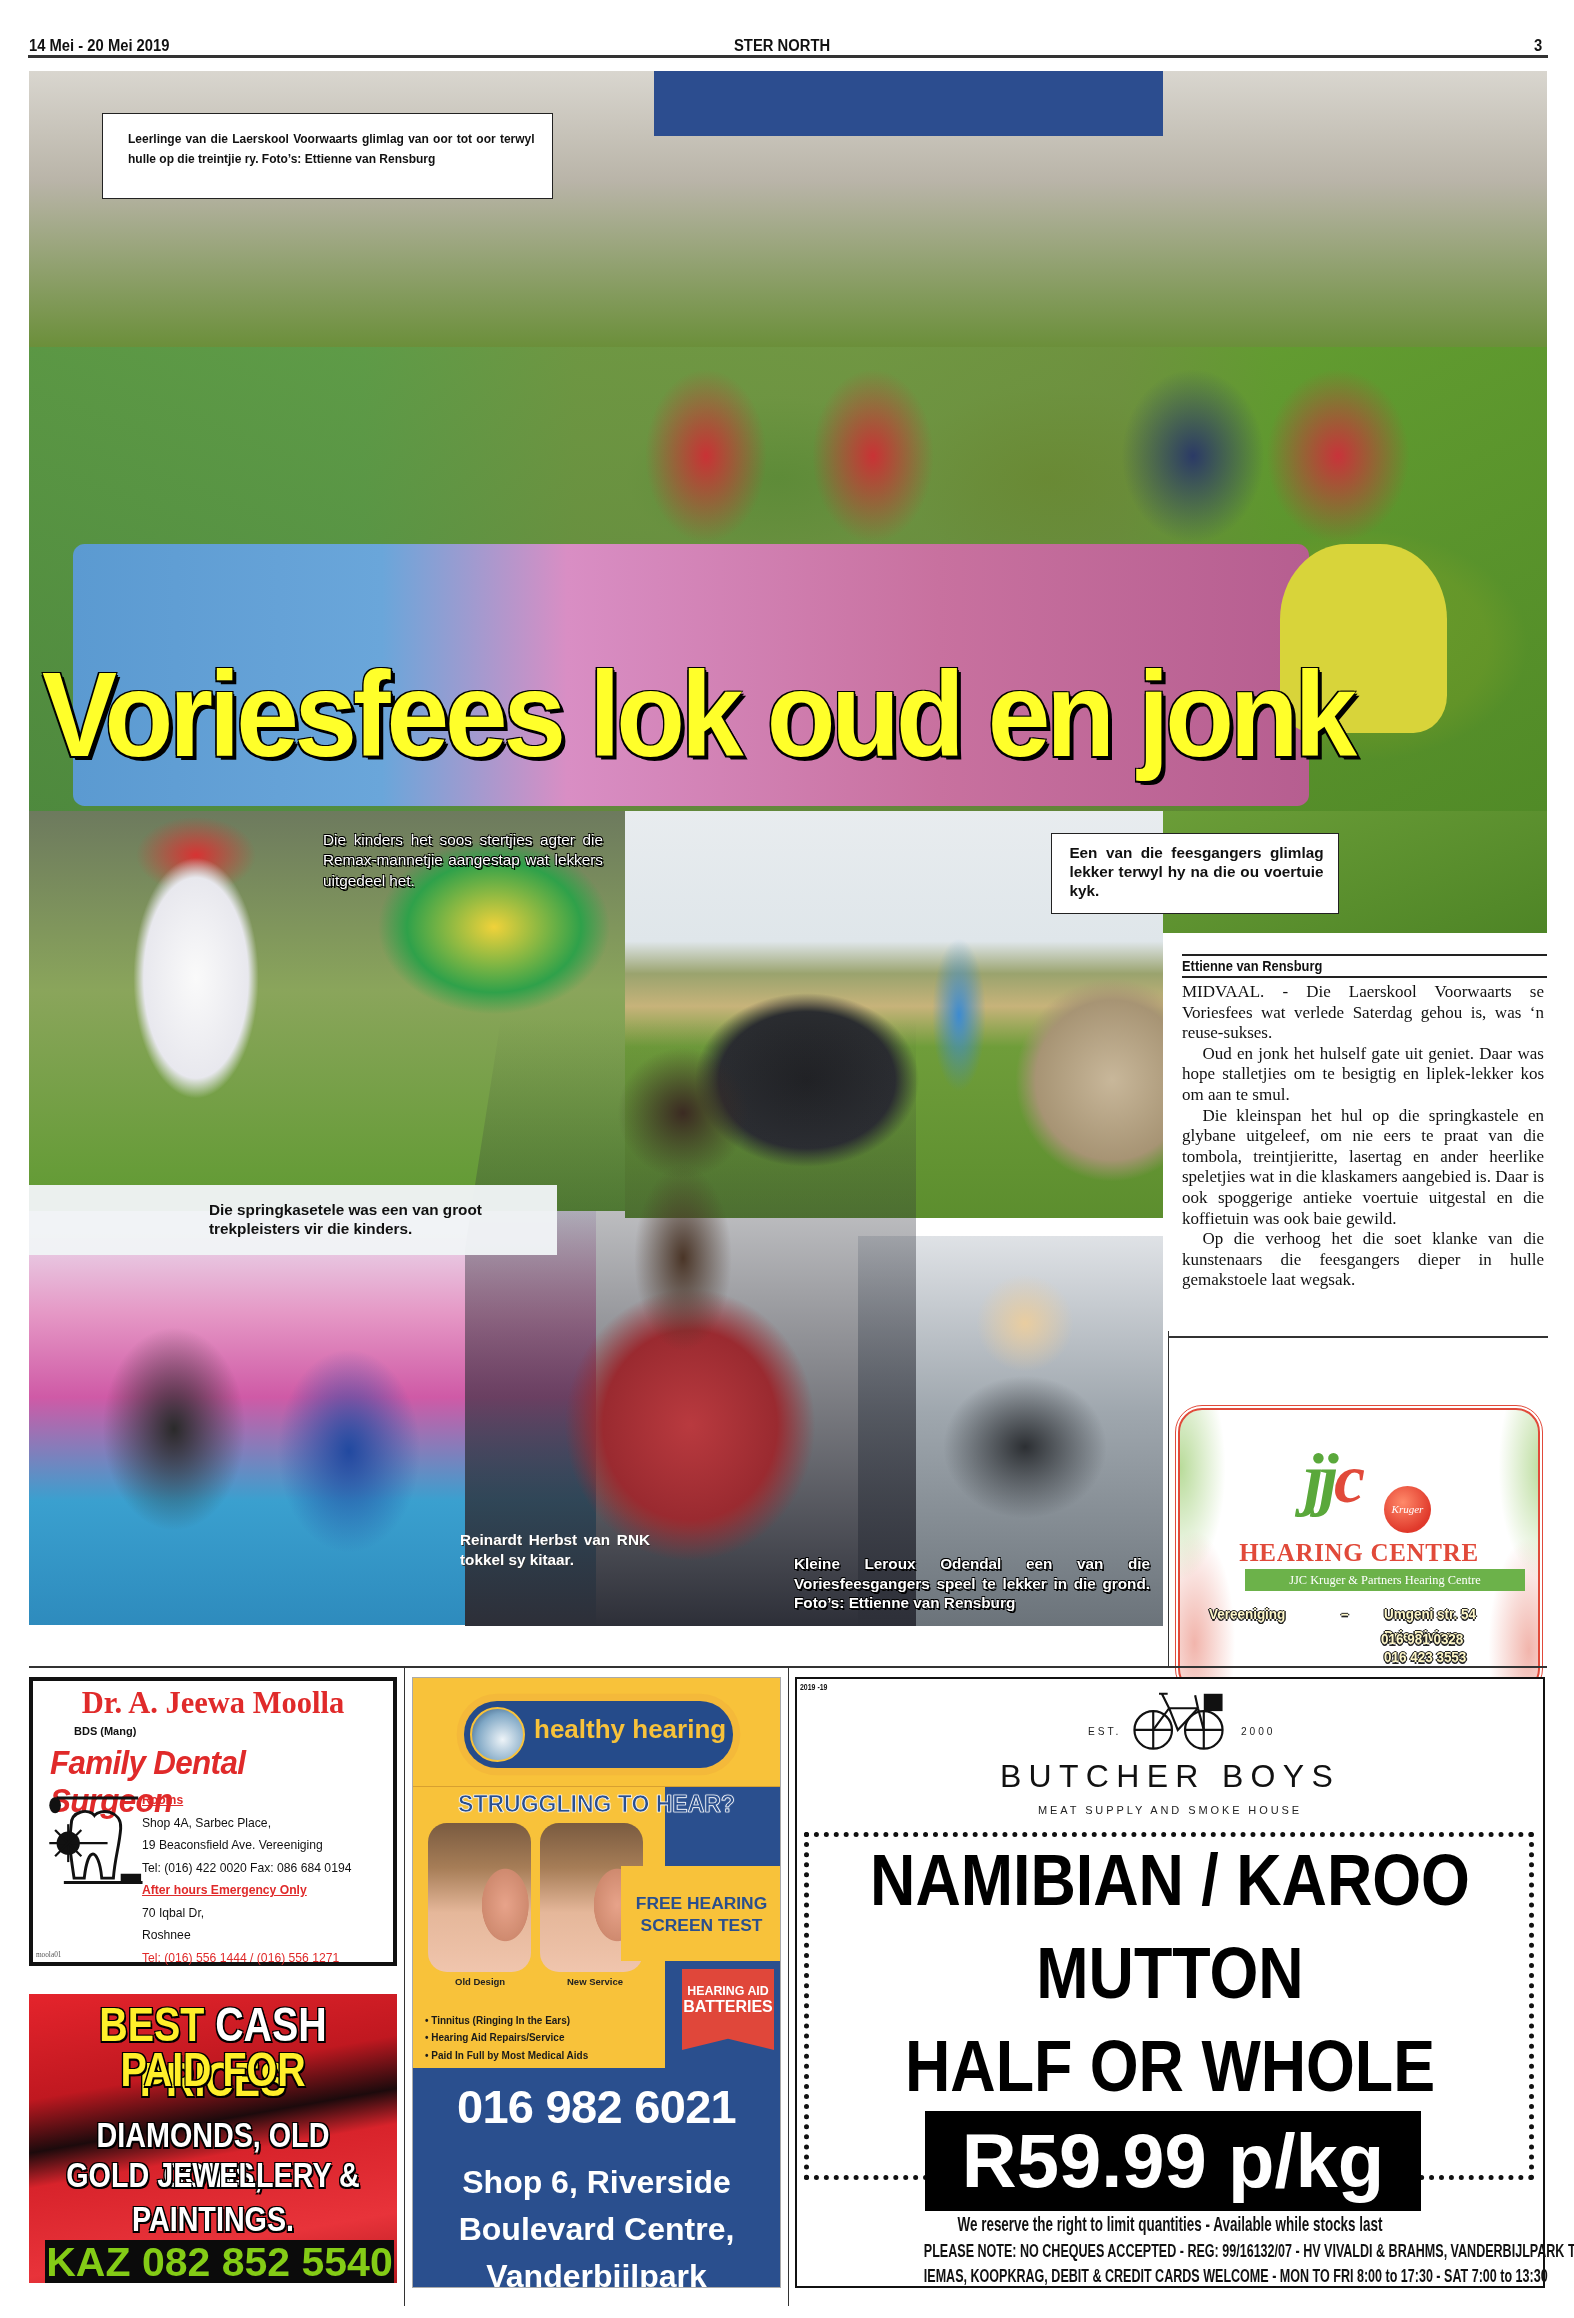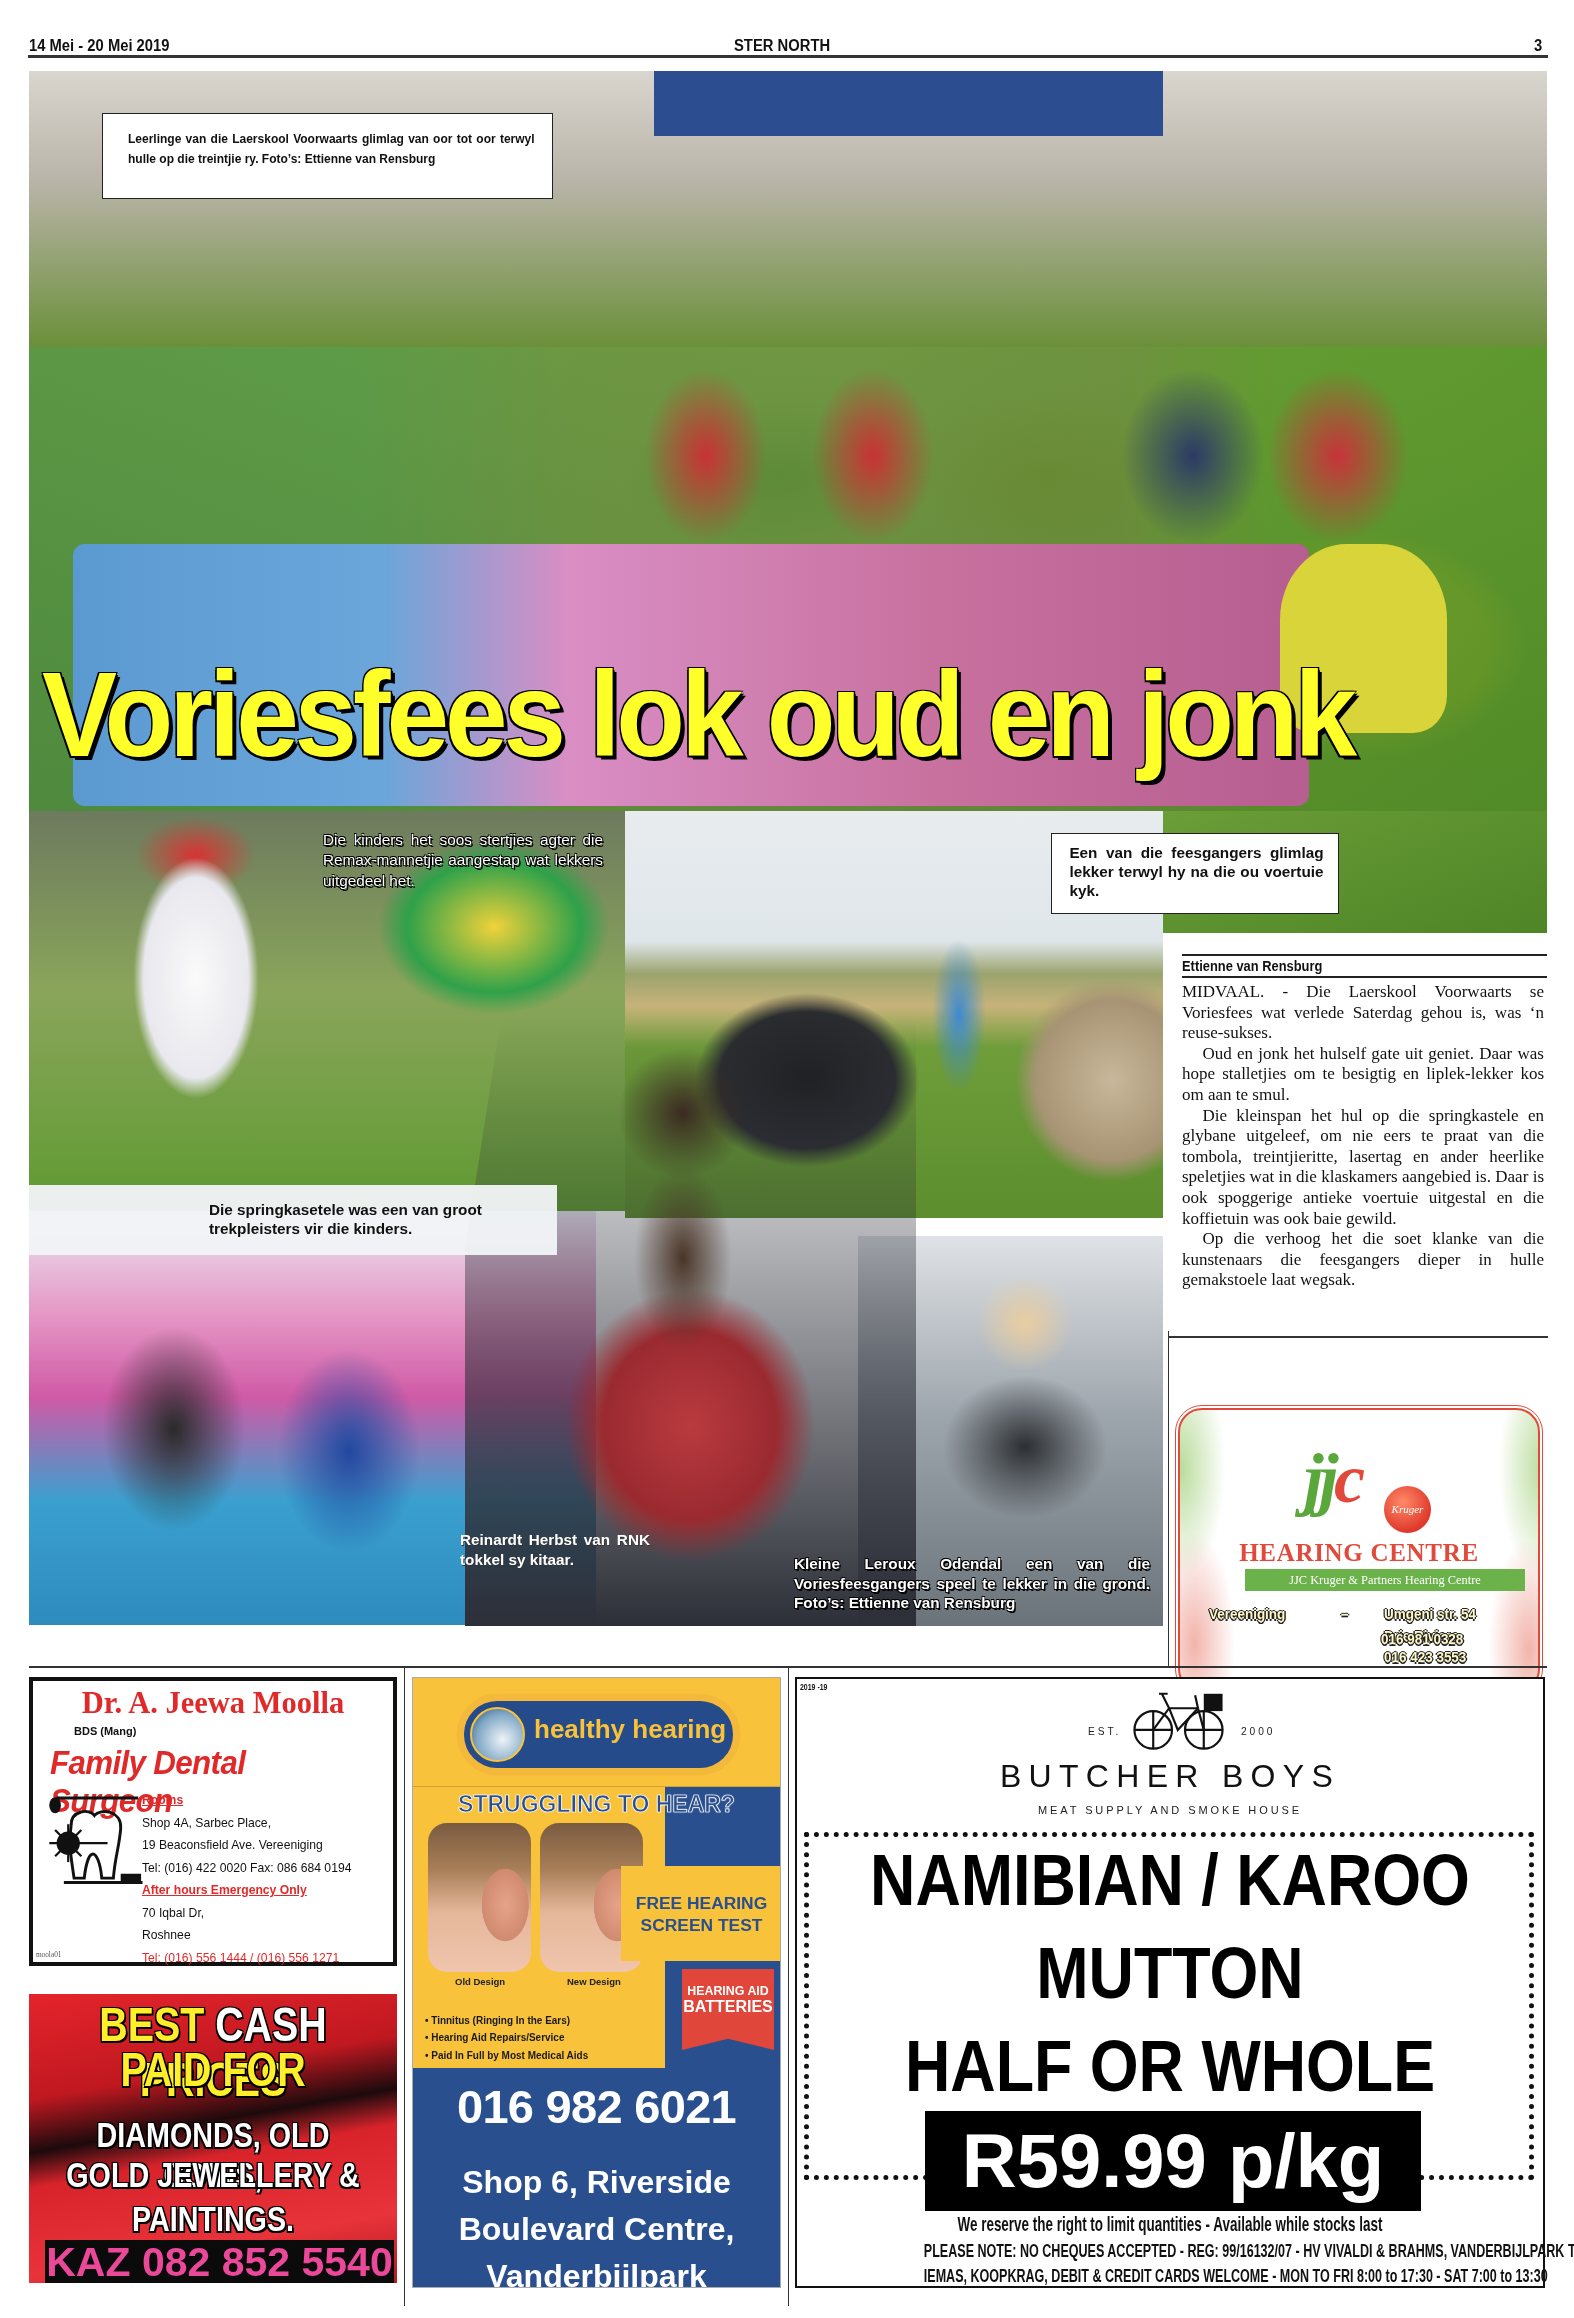--- a/index.html
+++ b/index.html
@@ -98,21 +98,21 @@
   .dentist .red { color:#e02a2a; }
   .dentist .u { text-decoration: underline; font-weight:bold; }
   .dentist .code { position:absolute; left:2.9px; bottom:2.9px; font-family:"Liberation Serif", serif; font-size:7.3px; color:#555; }
 
   
   .cash { position:absolute; left:29px; top:1994px; width:368px; height:289px; overflow:hidden;
     background: linear-gradient(170deg, #e5242c 0%, #c01820 30%, #1c0a0c 45%, #d8232b 55%, #e8333a 80%, #b61a20 100%); }
   .cash .l { position:absolute; left:0; right:0; text-align:center; font-weight:bold; text-shadow: 2.2px 2.2px 0 #000, -1.5px -1.5px 0 #000, 1.5px -1.5px 0 #000, -1.5px 1.5px 0 #000; transform: scaleX(0.82); transform-origin: center top; }
   .cash .y { color:#ffef2a; }
   .cash .w { color:#fff; }
-  .cash .phone { position:absolute; left:16px; top:246px; width:349px; height:44px; background:#0b0b0b; color:#ec4899; font-weight:bold; font-size:41px; text-align:center; line-height:44px; transform: scaleX(1); }
+  .cash .phone { position:absolute; left:16px; top:246px; width:349px; height:44px; background:#0b0b0b; color:#84cc16; font-weight:bold; font-size:41px; text-align:center; line-height:44px; transform: scaleX(1); }
 
   
   .hh { position:absolute; left:412px; top:1677px; width:369px; height:611px; background:#2a4f8e; border:0.7px solid #aaa; overflow:hidden; }
   .hh .top { position:absolute; left:0; top:0; width:100%; height:109px; background:#f8c23a; border-bottom:0.7px solid #d8a030; }
   .hh .pill { position:absolute; left:51px; top:23px; width:269px; height:67px; border-radius:33px; background:#254b8a; box-shadow: 0 0 0 7.3px #f4b93a; }
   .hh .logo-c { position:absolute; left:5.8px; top:5.8px; width:55px; height:55px; border-radius:50%; background: radial-gradient(circle at 60% 60%, #eef4f8, #7fa7c5 60%, #27486f); border:2.9px solid #f8c23a; }
   .hh .brand { position:absolute; left:70px; top:13px; font-weight:bold; font-size:26px; color:#f8c23a; }
   .hh .mid { position:absolute; left:0; top:109px; width:252px; height:211px; background:#f8c23a; }
   .hh .struggle { position:absolute; left:0; right:0; top:113px; text-align:center; font-weight:bold; font-size:23px; color:#2a4f8e; -webkit-text-stroke: 0.7px #fff; text-shadow: 0 0 1.5px #fff; }
   .hh .ear { position:absolute; top:145px; width:103px; height:149px; border-radius:19px; background: radial-gradient(ellipse 33px 51px at 75% 55%, #e7a38a, #cf8a6f 70%, transparent 72%), linear-gradient(180deg,#7a5b40 0%, #a67d57 30%, #e5b79a 60%, #f0c5ad 100%); }
@@ -255,21 +255,21 @@
       <div class="logo-c"></div>
       <div class="brand">healthy  hearing</div>
     </div>
   </div>
   <div class="mid"></div>
   <div class="ylw-bottom"></div>
   <div class="struggle">STRUGGLING TO HEAR?</div>
   <div class="ear" style="left:14.5px;"></div>
   <div class="ear" style="left:127px;"></div>
   <div class="ear-lbl" style="left:42px;">Old Design</div>
-  <div class="ear-lbl" style="left:154px;">New Design</div>
+  <div class="ear-lbl" style="left:154px;">New Service</div>
   <div class="free">
     <div>FREE HEARING</div>
     <div>SCREEN TEST</div>
   </div>
   <div class="bat">
     <div style="font-size:12.4px; padding-top:14.5px;">HEARING AID</div>
     <div style="font-size:16px;">BATTERIES</div>
   </div>
   <div class="bullets">
     <div>• Tinnitus (Ringing In the Ears)</div>

